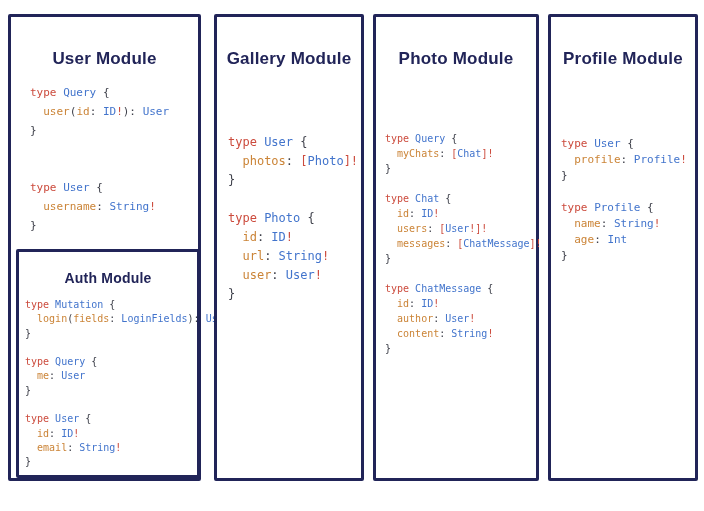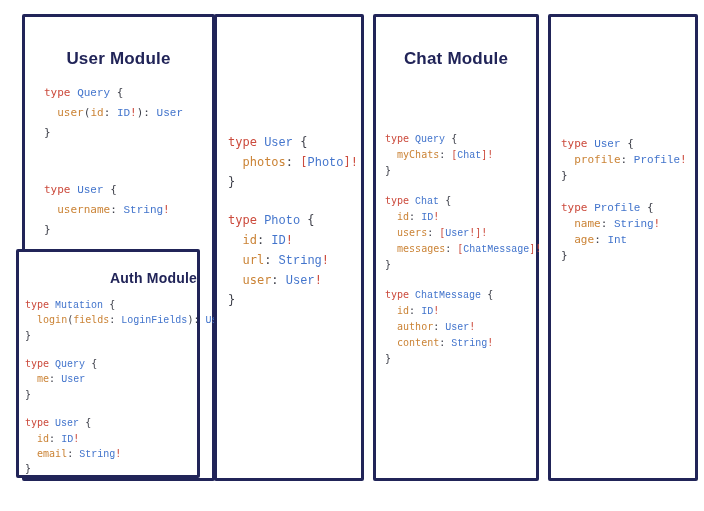--- a/index.html
+++ b/index.html
@@ -29,41 +29,41 @@
     position:absolute;
     left:0;right:0;
     margin:0;
     text-align:center;
     color:var(--navy);
     font-family:"Liberation Sans",sans-serif;
     font-weight:700;
     letter-spacing:0.2px;
   }
   .big-title{top:32px;font-size:17px;}
-  .auth-title{top:18px;font-size:14px;text-align:right;}
+  .auth-title{top:18px;font-size:14px;}
   .code{
     position:absolute;
     margin:0;
     font-family:"DejaVu Sans Mono","Liberation Mono",monospace;
     white-space:pre;
     color:var(--pn);
   }
   .code .ln{white-space:pre;}
   .code .k{color:var(--kw);margin-top:16px;}
-  .code .t{color:var(--ty);font-family:Liberation Mono, monospace;}
+  .code .t{color:var(--ty);}
   .code .f{color:var(--fd);}
   .code .p{color:var(--pn);}
   .code .b{color:var(--bg);}
   .code-user   {left:19px;top:66px; font-size:11px;  line-height:19px;}
   .code-auth   {left:6px; top:46px; font-size:10px; line-height:14.3px;}
   .code-gallery{left:11px;top:116px;font-size:12px;  line-height:19px;}
   .code-chat   {left:9px; top:114px;font-size:10px;  line-height:15px;}
   .code-profile{left:10px;top:119px;font-size:11px;  line-height:16px;}
   
-  .panel-user   {left:22px; top:14px; width:193px;height:467px;}
+  .panel-user   {left:8px; top:14px; width:193px;height:467px;}
   .panel-auth   {left:16px; top:249px;width:184px;height:229px;}
   .panel-gallery{left:214px;top:14px; width:150px;height:467px;}
   .panel-chat   {left:373px;top:14px; width:166px;height:467px;}
   .panel-profile{left:548px;top:14px; width:150px;height:467px;}
 </style>
 </head>
 <body>
 
 <div class="canvas">
 
@@ -71,25 +71,27 @@
     <h2 class="panel-title big-title">User Module</h2>
     <pre class="code code-user"><div class="ln"><span class="k">type </span><span class="t">Query </span><span class="p">{</span></div><div class="ln"><span class="p">  </span><span class="f">user</span><span class="p">(</span><span class="f">id</span><span class="p">: </span><span class="t">ID</span><span class="b">!</span><span class="p">): </span><span class="t">User</span></div><div class="ln"><span class="p">}</span></div><div class="ln">&nbsp;</div><div class="ln">&nbsp;</div><div class="ln"><span class="k">type </span><span class="t">User </span><span class="p">{</span></div><div class="ln"><span class="p">  </span><span class="f">username</span><span class="p">: </span><span class="t">String</span><span class="b">!</span></div><div class="ln"><span class="p">}</span></div></pre>
   </section>
 
   <section class="panel panel-auth">
     <h2 class="panel-title auth-title">Auth Module</h2>
     <pre class="code code-auth"><div class="ln"><span class="k">type </span><span class="t">Mutation </span><span class="p">{</span></div><div class="ln"><span class="p">  </span><span class="f">login</span><span class="p">(</span><span class="f">fields</span><span class="p">: </span><span class="t">LoginFields</span><span class="p">): </span><span class="t">User</span></div><div class="ln"><span class="p">}</span></div><div class="ln">&nbsp;</div><div class="ln"><span class="k">type </span><span class="t">Query </span><span class="p">{</span></div><div class="ln"><span class="p">  </span><span class="f">me</span><span class="p">: </span><span class="t">User</span></div><div class="ln"><span class="p">}</span></div><div class="ln">&nbsp;</div><div class="ln"><span class="k">type </span><span class="t">User </span><span class="p">{</span></div><div class="ln"><span class="p">  </span><span class="f">id</span><span class="p">: </span><span class="t">ID</span><span class="b">!</span></div><div class="ln"><span class="p">  </span><span class="f">email</span><span class="p">: </span><span class="t">String</span><span class="b">!</span></div><div class="ln"><span class="p">}</span></div></pre>
   </section>
 
   <section class="panel panel-gallery">
+    <h2 class="panel-title big-title">Gallery Module</h2>
     <pre class="code code-gallery"><div class="ln"><span class="k">type </span><span class="t">User </span><span class="p">{</span></div><div class="ln"><span class="p">  </span><span class="f">photos</span><span class="p">: </span><span class="b">[</span><span class="t">Photo</span><span class="b">]!</span></div><div class="ln"><span class="p">}</span></div><div class="ln">&nbsp;</div><div class="ln"><span class="k">type </span><span class="t">Photo </span><span class="p">{</span></div><div class="ln"><span class="p">  </span><span class="f">id</span><span class="p">: </span><span class="t">ID</span><span class="b">!</span></div><div class="ln"><span class="p">  </span><span class="f">url</span><span class="p">: </span><span class="t">String</span><span class="b">!</span></div><div class="ln"><span class="p">  </span><span class="f">user</span><span class="p">: </span><span class="t">User</span><span class="b">!</span></div><div class="ln"><span class="p">}</span></div></pre>
   </section>
 
   <section class="panel panel-chat">
-    <h2 class="panel-title big-title">Chat Module</h2>
+    <h2 class="panel-title big-title">Photo Module</h2>
     <pre class="code code-chat"><div class="ln"><span class="k">type </span><span class="t">Query </span><span class="p">{</span></div><div class="ln"><span class="p">  </span><span class="f">myChats</span><span class="p">: </span><span class="b">[</span><span class="t">Chat</span><span class="b">]!</span></div><div class="ln"><span class="p">}</span></div><div class="ln">&nbsp;</div><div class="ln"><span class="k">type </span><span class="t">Chat </span><span class="p">{</span></div><div class="ln"><span class="p">  </span><span class="f">id</span><span class="p">: </span><span class="t">ID</span><span class="b">!</span></div><div class="ln"><span class="p">  </span><span class="f">users</span><span class="p">: </span><span class="b">[</span><span class="t">User</span><span class="b">!]!</span></div><div class="ln"><span class="p">  </span><span class="f">messages</span><span class="p">: </span><span class="b">[</span><span class="t">ChatMessage</span><span class="b">]!</span></div><div class="ln"><span class="p">}</span></div><div class="ln">&nbsp;</div><div class="ln"><span class="k">type </span><span class="t">ChatMessage </span><span class="p">{</span></div><div class="ln"><span class="p">  </span><span class="f">id</span><span class="p">: </span><span class="t">ID</span><span class="b">!</span></div><div class="ln"><span class="p">  </span><span class="f">author</span><span class="p">: </span><span class="t">User</span><span class="b">!</span></div><div class="ln"><span class="p">  </span><span class="f">content</span><span class="p">: </span><span class="t">String</span><span class="b">!</span></div><div class="ln"><span class="p">}</span></div></pre>
   </section>
 
   <section class="panel panel-profile">
+    <h2 class="panel-title big-title">Profile Module</h2>
     <pre class="code code-profile"><div class="ln"><span class="k">type </span><span class="t">User </span><span class="p">{</span></div><div class="ln"><span class="p">  </span><span class="f">profile</span><span class="p">: </span><span class="t">Profile</span><span class="b">!</span></div><div class="ln"><span class="p">}</span></div><div class="ln">&nbsp;</div><div class="ln"><span class="k">type </span><span class="t">Profile </span><span class="p">{</span></div><div class="ln"><span class="p">  </span><span class="f">name</span><span class="p">: </span><span class="t">String</span><span class="b">!</span></div><div class="ln"><span class="p">  </span><span class="f">age</span><span class="p">: </span><span class="t">Int</span></div><div class="ln"><span class="p">}</span></div></pre>
   </section>
 
 </div>
 
 </body></html>

